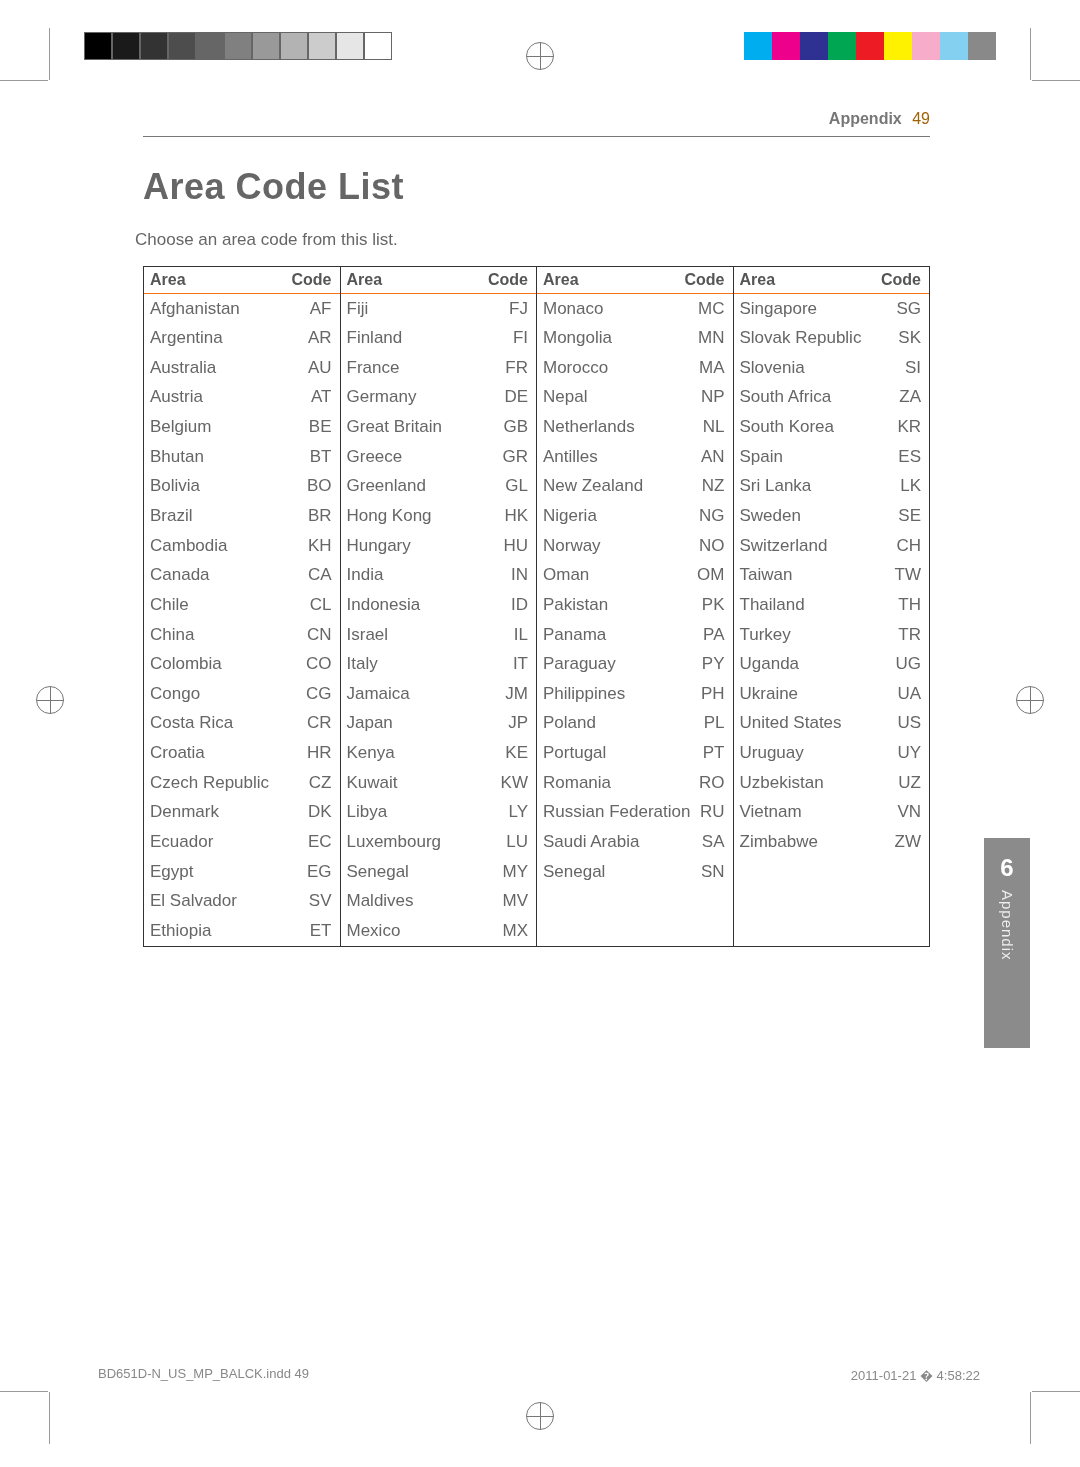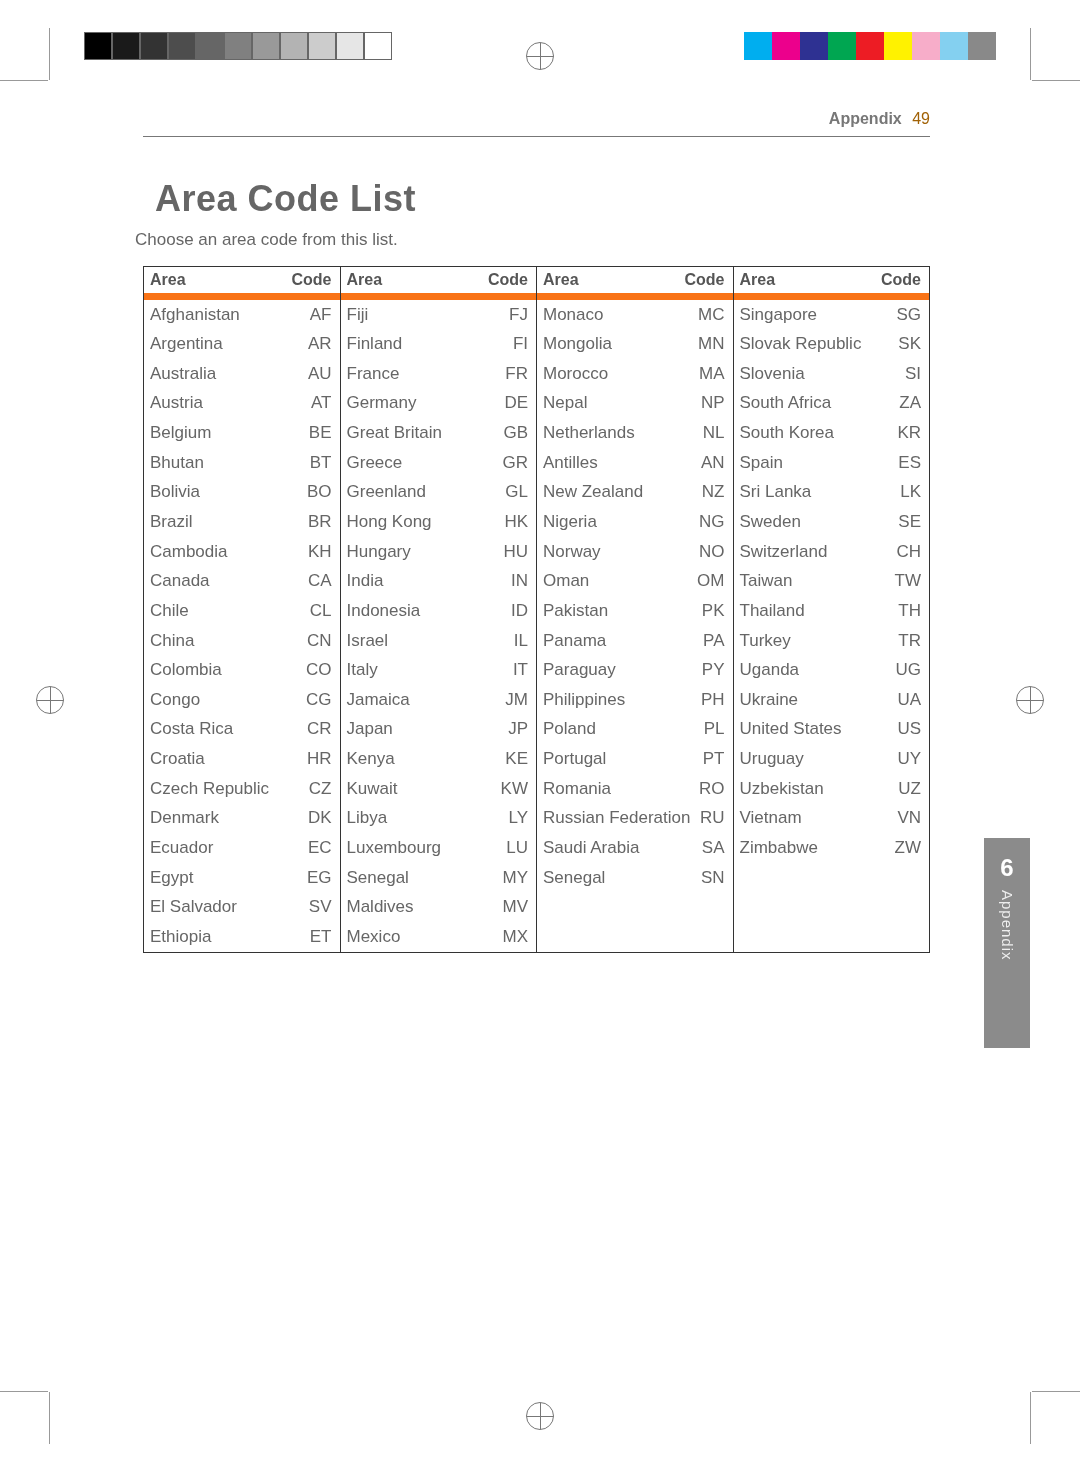--- a/index.html
+++ b/index.html
@@ -79,21 +79,21 @@
     left: 93px;
     right: 100px;
     height: 1px;
     background: #777;
   }
 
   h1.title {
     position: absolute;
     top: 86px;
     left: 93px;
-    margin: 12px;
+    margin: 0;
     font-size: 36px;
     font-weight: 700;
     color: #666;
     letter-spacing: .5px;
   }
   .instruction {
     position: absolute;
     top: 150px;
     left: 85px;
     font-size: 17px;
@@ -114,21 +114,21 @@
     border-right: 1px solid #333;
     display: flex;
     flex-direction: column;
   }
   .col:last-child { border-right: none; }
   .hdr {
     display:flex;
     justify-content:space-between;
     align-items:center;
     background:#fff;
-    border-bottom: 7px solid #f97316;
+    border-bottom: 1px solid #f97316;
     padding: 4px 8px 4px 6px;
     font-size: 16px;
     font-weight: 700;
     color:#555;
   }
   .cell {
     display:flex;
     justify-content:space-between;
     align-items:center;
     padding: 2.5px 8px 2.5px 6px;
@@ -590,15 +590,19 @@
             <span class="code">ZW</span>
           </div>
         </div>
       </div>
 
     <div class="side-tab">
       <div class="num">6</div>
       <div class="lbl">Appendix</div>
     </div>
 
+    <div class="footer">
+      <span>BD651D-N_US_MP_BALCK.indd   49</span>
+      <span>2011-01-21   � 4:58:22</span>
+    </div>
 
   </div>
 </div>
 
 </body></html>

